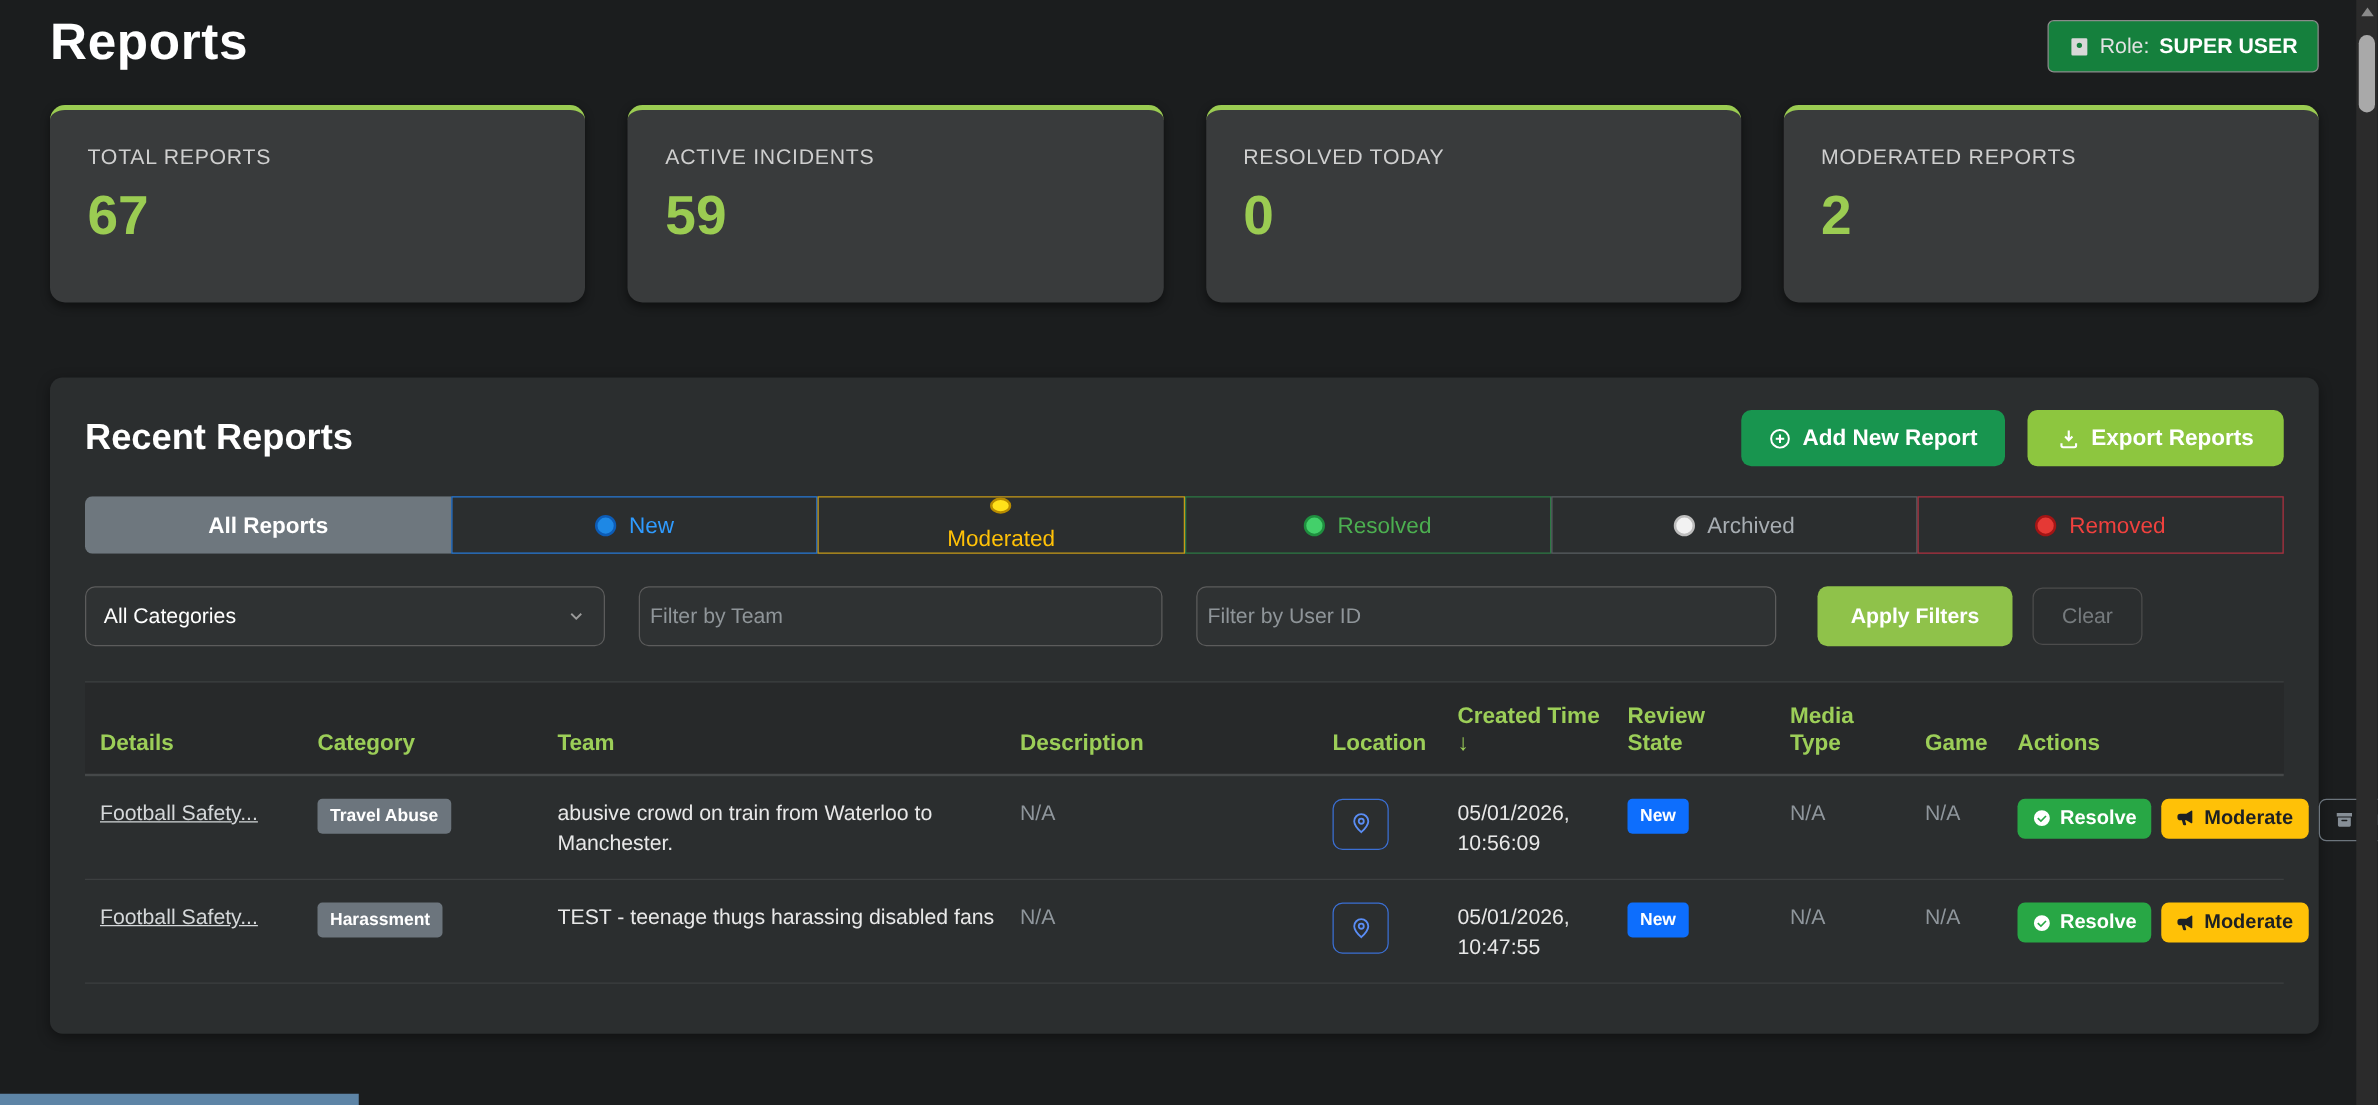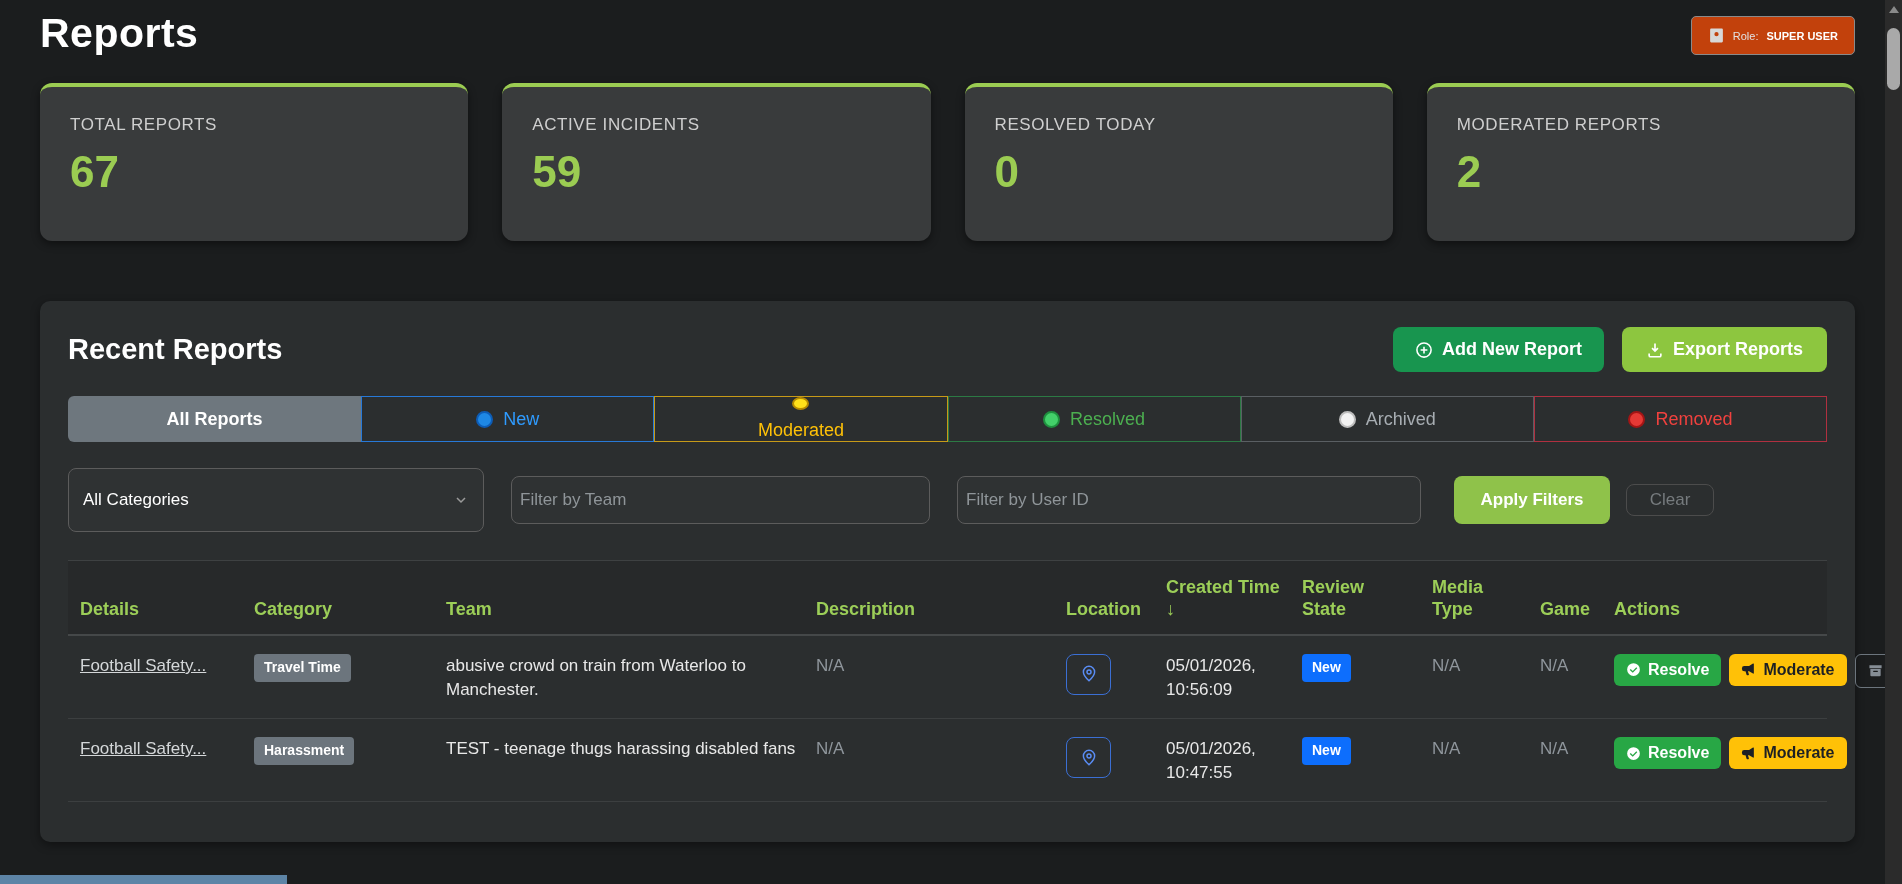--- a/index.html
+++ b/index.html
@@ -10,22 +10,22 @@
     color: #e8e8e8;
     position: relative;
   }
   .page { width: 1815px; margin-left: 40px; padding-top: 10px; }
 
   
   .top { display: flex; justify-content: space-between; align-items: flex-start; }
   .page-title { font-size: 41px; font-weight: 700; color: #ffffff; letter-spacing: .5px; }
   .role-badge {
     margin-top: 6px; display: flex; align-items: center; gap: 8px;
-    background: #c2410c; border: 1px solid #8a8a8a; border-radius: 5px;
-    padding: 10px 16px; font-size: 11px; color: #e2e2e2;
+    background: #15803d; border: 1px solid #8a8a8a; border-radius: 5px;
+    padding: 10px 16px; font-size: 17px; color: #e2e2e2;
   }
   .role-badge b { color: #ffffff; }
   .role-badge .icn { display: inline-flex; color: #d8d8d8; }
 
   
   .stats { display: flex; gap: 34px; margin-top: 26px; }
   .card {
     flex: 1; min-height: 158px; background: #393b3c;
     border-top: 4px solid #9bcc52; border-radius: 12px;
     padding: 28px 30px; box-shadow: 0 3px 8px rgba(0,0,0,.45);
@@ -60,33 +60,33 @@
   .tab-resolved { border-color: #2c7a44; color: #4caf50; }
   .tab-resolved .dot { background: #43d06a; border: 2px solid #1f8f3f; }
   .tab-archived { border-color: #5a5f63; color: #a7adb2; text-align: center; }
   .tab-archived .dot { background: #f2f2f2; border: 2px solid #bdbdbd; }
   .tab-removed { border-color: #b03040; color: #f0413e; }
   .tab-removed .dot { background: #e53935; border: 2px solid #a31515; }
 
   
   .filters { display: flex; margin-top: 26px; align-items: center; }
   .select {
-    width: 416px; height: 64px; background: #2f3233; border: 1px solid #5c5c5c; border-radius: 8px;
+    width: 416px; height: 48px; background: #2f3233; border: 1px solid #5c5c5c; border-radius: 8px;
     display: flex; align-items: center; justify-content: space-between; padding: 0 14px;
     font-size: 17px; color: #ffffff; cursor: pointer;
   }
   .text-input {
     height: 48px; background: #2f3233; border: 1px solid #5c5c5c; border-radius: 8px;
     font-size: 17px; color: #7dd3fc; padding: 0 8px; font-family: inherit; outline: none;
   }
   .text-input::placeholder { color: #8f9599; }
   .inp-team { width: 419px; margin-left: 27px; }
   .inp-user { width: 464px; margin-left: 27px; }
   .btn-apply { margin-left: 33px; width: 156px; height: 48px; background: #8fc24a; color: #fff; font-size: 17px; font-weight: 700; border-radius: 8px; }
-  .btn-clear { margin-left: 16px; width: 88px; height: 32px; background: transparent; border: 1px solid #4c4c4c; color: #767b7e; font-size: 17px; border-radius: 8px; }
+  .btn-clear { margin-left: 16px; width: 88px; height: 46px; background: transparent; border: 1px solid #4c4c4c; color: #767b7e; font-size: 17px; border-radius: 8px; }
 
   
   .table { margin-top: 28px; }
   .row-grid { display: grid; grid-template-columns: 186px 192px 370px 250px 100px 136px 130px 108px 74px 1fr; }
   .thead {
     background: #27292a; border-top: 1px solid #3e4142; border-bottom: 2px solid #454849;
     align-items: end;
   }
   .th { color: #9cce58; font-size: 18px; font-weight: 700; padding: 16px 22px 13px 0; line-height: 1.22; }
   .th:first-child, .td:first-child { padding-left: 12px; }
@@ -237,21 +237,21 @@
           <span class="sort-arrow">↓</span>
         </div>
         <div class="th">Review State</div>
         <div class="th">Media Type</div>
         <div class="th">Game</div>
         <div class="th">Actions</div>
       </div>
 
       <div class="row-grid trow">
         <div class="td"><a href="#" class="details-link">Football Safety...</a></div>
-        <div class="td"><span class="badge badge-cat">Travel Time</span></div>
+        <div class="td"><span class="badge badge-cat">Travel Abuse</span></div>
         <div class="td">abusive crowd on train from Waterloo to Manchester.</div>
         <div class="td muted">N/A</div>
         <div class="td">
           <button class="loc-btn">
             <span>
               <svg viewBox="0 0 16 16" width="18" height="18" fill="none" stroke="currentColor" stroke-width="1.3">
                   <path d="M13 6.2C13 9.4 8 14 8 14S3 9.4 3 6.2a5 5 0 0 1 10 0z"></path>
                   <circle cx="8" cy="6.2" r="1.8"></circle>
                 </svg>
             </span>

